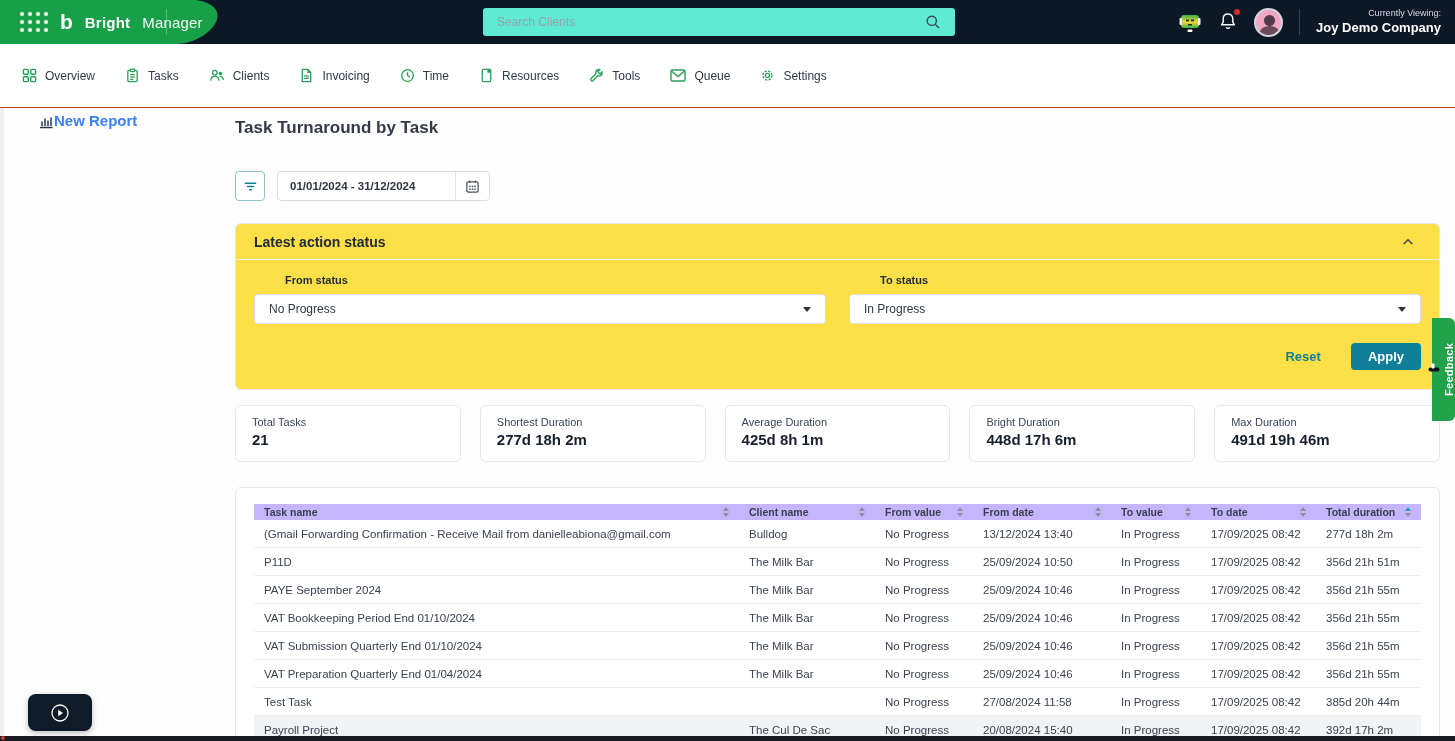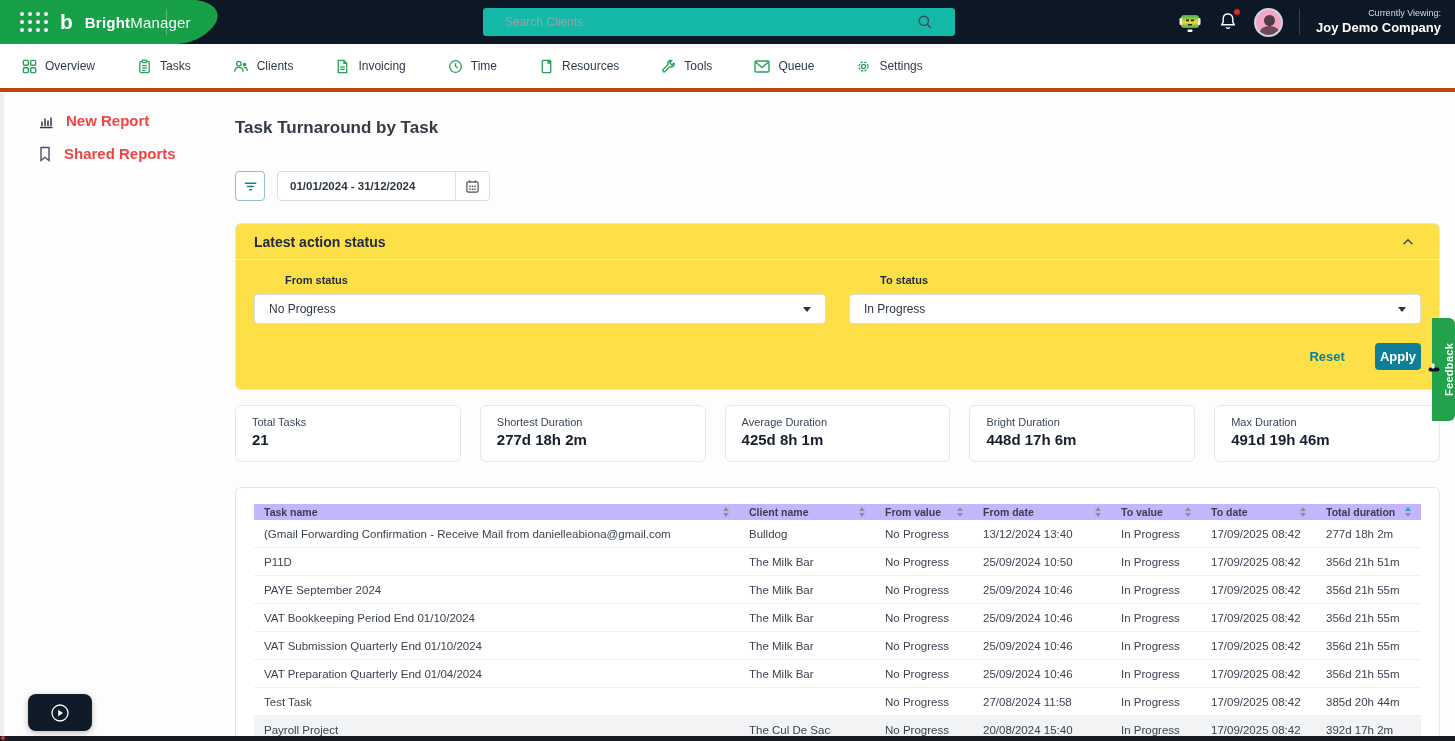--- a/index.html
+++ b/index.html
@@ -9,49 +9,49 @@
 
   
   .topbar { position:absolute; top:0; left:0; width:1455px; height:44px; background:#0d1827; z-index:5; }
   .brand-swoosh { position:absolute; left:0; top:0; }
   .brand { position:absolute; left:20px; top:0; height:44px; display:flex; align-items:center; gap:12px; color:#fff; }
   .launcher { display:grid; grid-template-columns:repeat(4,4px); grid-template-rows:repeat(3,4px); gap:4px; }
   .launcher i { width:4px; height:4px; border-radius:50%; background:#fff; }
   .logo-b { font-size:21px; font-weight:bold; line-height:1; transform:translateY(-1px); }
   .brand-name { font-size:15px; letter-spacing:.2px; white-space:nowrap; }
   .brand-name b { font-weight:bold; }
-  .brand-name span { font-weight:normal; opacity:.95; }
+  .brand-name span { font-weight:normal; opacity:.95;padding-left:12px; }
   .brand-divider { position:absolute; left:166px; top:9px; width:1px; height:26px; background:rgba(255,255,255,.28); }
 
-  .search-wrap { position:absolute; left:483px; top:8px; width:472px; height:28px; background:#14b8a6; border-radius:3px; display:flex; align-items:center; padding:0 22px; }
+  .search-wrap { position:absolute; left:483px; top:8px; width:472px; height:28px; background:#5eead4; border-radius:3px; display:flex; align-items:center; padding:0 14px; }
   .search-wrap input { flex:1; border:none; outline:none; font-size:12px; color:#333; font-family:inherit; background:transparent; }
   .search-wrap input::placeholder { color:#9aa1ab; }
   .search-icon svg { display:block; }
 
   .top-right { position:absolute; right:8px; top:0; height:44px; display:flex; align-items:center; gap:16px; }
   .tb-icon { position:relative; display:flex; align-items:center; cursor:pointer; }
   .bell-dot { position:absolute; top:-3px; right:-3px; width:8px; height:8px; border-radius:50%; background:#e02b2b; border:1.5px solid #0d1827; }
   .avatar { width:29px; height:29px; border-radius:50%; background:#f1a7c4; border:2px solid #cfd5dc; overflow:hidden; position:relative; }
   .avatar i.head { position:absolute; left:8px; top:5px; width:11px; height:11px; border-radius:50%; background:#54394a; }
   .avatar i.body { position:absolute; left:4px; top:16px; width:19px; height:12px; border-radius:50% 50% 0 0; background:#6b4a55; }
   .tr-divider { width:1px; height:26px; background:#33415a; }
   .viewing { text-align:right; color:#fff; line-height:1.25; padding-right:6px; }
   .viewing .cv { font-size:9px; color:#d5dae1; }
   .viewing .co { font-size:13px; font-weight:bold; }
 
   
-  .navbar { position:absolute; top:44px; left:0; width:1455px; height:48px; background:#fff; border-bottom:4px solid #c2410c; display:flex; align-items:center; padding-left:22px; gap:42px; z-index:4; }
+  .navbar { position:absolute; top:44px; left:0; width:1455px; height:64px; background:#fff; border-bottom:1px solid #c2410c; display:flex; align-items:center; padding-left:22px; gap:30px; z-index:4; }
   .nav-item { display:flex; align-items:center; gap:8px; cursor:pointer; }
   .nav-item .nicon { color:#28a05a; display:flex; }
   .nav-item .nlabel { font-size:12px; color:#2e3a48; }
 
   
   .edge-strip { position:absolute; left:0; top:93px; width:4px; bottom:5px; background:#edeff1; }
   .sidebar { position:absolute; left:0; top:92px; width:235px; bottom:0; }
-  .side-item { display:flex; align-items:center; gap:12px; padding-left:38px; height:33px; cursor:pointer; color:#ef4444; }
+  .side-item { display:flex; align-items:center; gap:0; padding-left:38px; height:33px; cursor:pointer; color:#3b82f6; }
   .side-item:first-child { margin-top:12px; }
   .side-item .slabel { font-size:15px; font-weight:600; }
   .side-item .sicon { display:flex; color:#2b3648; }
   .play-btn { position:absolute; left:28px; bottom:10px; width:64px; height:37px; background:#101b29; border-radius:8px; display:flex; align-items:center; justify-content:center; cursor:pointer; box-shadow:0 2px 6px rgba(0,0,0,.25); }
 
   
   .main { position:absolute; left:235px; top:92px; width:1205px; bottom:12px; }
   .page-title { position:absolute; left:0; top:26px; font-size:17px; font-weight:600; color:#333a45; }
   .hdr-btns { position:absolute; right:0; top:30px; display:flex; gap:12px; }
   .btn-export { height:29px; padding:0 14px; background:#fff; border:1px solid #a8cdd8; border-radius:4px; color:#0e7f96; font-size:13px; font-weight:600; display:flex; align-items:center; gap:7px; cursor:pointer; font-family:inherit; }
@@ -67,21 +67,21 @@
   .panel { position:absolute; left:0; top:131px; width:1205px; height:167px; background:#fde047; border:1px solid #e4e7eb; border-radius:6px; }
   .panel-head { height:36px; display:flex; align-items:center; justify-content:space-between; padding:0 24px 0 18px; border-bottom:1px solid #eceef1; }
   .panel-title { font-size:14px; font-weight:600; color:#202b3d; }
   .panel-body { display:grid; grid-template-columns:1fr 1fr; gap:23px; padding:14px 18px 0 18px; }
   .field-label { font-size:11px; font-weight:bold; color:#1f2b3d; margin-bottom:8px;padding-left:31px; }
   .select { height:30px; border:1px solid #d9dde2; border-radius:4px; background:#fff; display:flex; align-items:center; justify-content:space-between; padding:0 14px; cursor:pointer; }
   .select .sval { font-size:12px; color:#2e3744; }
   .caret { width:0; height:0; border-left:4px solid transparent; border-right:4px solid transparent; border-top:5px solid #2b3340; }
   .panel-actions { position:absolute; right:18px; bottom:19px; display:flex; align-items:center; gap:30px; }
   .link-reset { font-size:13px; font-weight:600; color:#0e7f96; cursor:pointer; }
-  .btn-apply { height:27px; padding:0 5px; background:#0e7f96; border:none; border-radius:4px; color:#fff; font-size:13px; font-weight:600; cursor:pointer; font-family:inherit; }
+  .btn-apply { height:27px; padding:0 17px; background:#0e7f96; border:none; border-radius:4px; color:#fff; font-size:13px; font-weight:600; cursor:pointer; font-family:inherit; }
 
   
   .stats { position:absolute; left:0; top:313px; width:1205px; display:flex; gap:19px; }
   .stat-card { flex:1; height:57px; background:#fff; border:1px solid #e4e7eb; border-radius:6px; padding:10px 16px; }
   .stat-label { font-size:11px; color:#3a4659; margin-bottom:3px; }
   .stat-value { font-size:15px; font-weight:bold; color:#171f2e; }
 
   
   .table-card { position:absolute; left:0; top:395px; width:1205px; height:400px; background:#fff; border:1px solid #e4e7eb; border-radius:6px 6px 0 0; padding:16px 18px 0 18px; }
   .thead-row, .trow { display:grid; grid-template-columns:485px 136px 98px 138px 90px 115px 1fr; }
@@ -285,28 +285,20 @@
           <svg width="16" height="16" viewBox="0 0 16 16" fill="none" stroke="currentColor" stroke-width="1.5">
             <line x1="4" y1="13" x2="4" y2="8.5"></line>
             <line x1="7" y1="13" x2="7" y2="5.5"></line>
             <line x1="10" y1="13" x2="10" y2="7.5"></line>
             <line x1="13" y1="13" x2="13" y2="4.5"></line>
             <line x1="2" y1="14.5" x2="14.5" y2="14.5"></line>
           </svg>
         </span>
       <span class="slabel">New Report</span>
     </div>
-    <div class="side-item">
-      <span class="sicon">
-          <svg width="14" height="16" viewBox="0 0 14 16" fill="none" stroke="#47526a" stroke-width="1.4">
-            <path d="M3,1.5 h8 v13 l-4,-3.2 -4,3.2 Z"></path>
-          </svg>
-        </span>
-      <span class="slabel">Shared Reports</span>
-    </div>
     <div class="play-btn">
       <span>
           <svg width="20" height="20" viewBox="0 0 20 20" fill="none">
             <circle cx="10" cy="10" r="8" stroke="#fff" stroke-width="1.3"></circle>
             <path d="M8.2,6.8 L13,10 L8.2,13.2 Z" fill="#fff"></path>
           </svg>
         </span>
     </div>
   </div>
 

